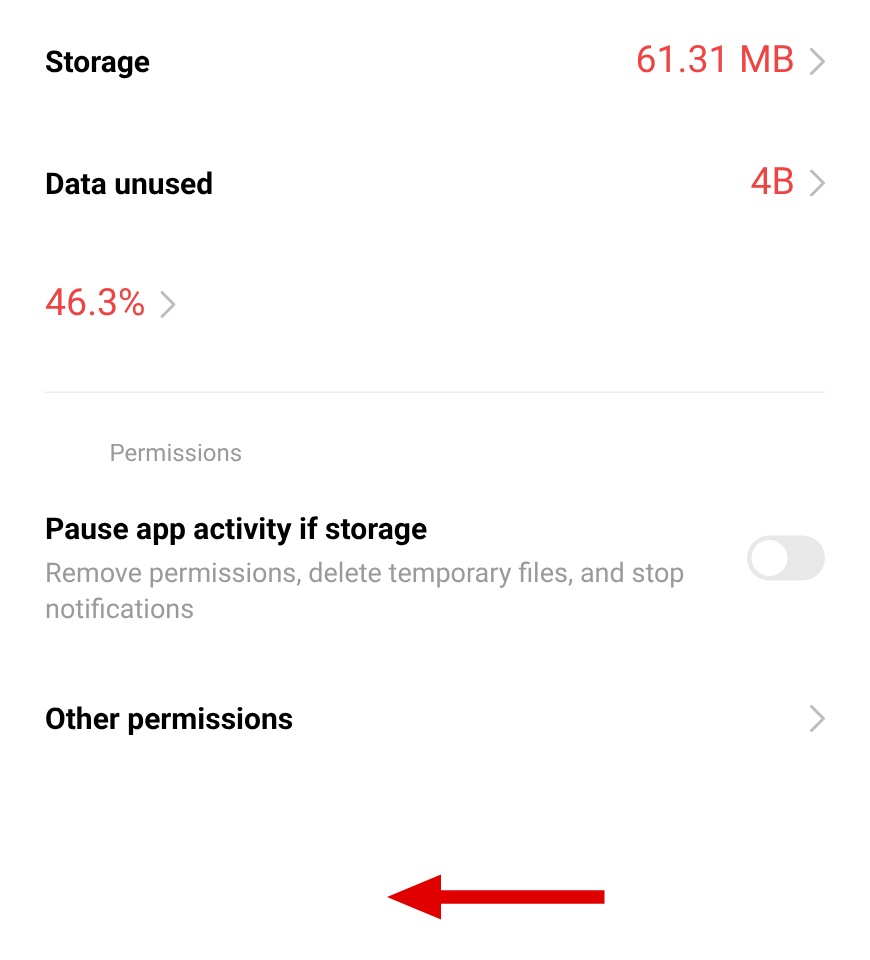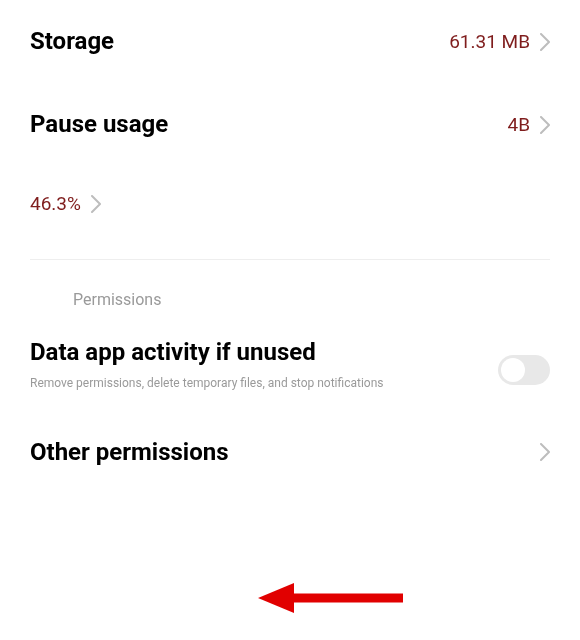--- a/index.html
+++ b/index.html
@@ -22,40 +22,40 @@
       align-items: center;
       justify-content: space-between;
       padding: 26px 0;
       cursor: pointer;
     }
     .list-item-left {
       flex: 1;
       min-width: 0;
     }
     .item-title {
-      font-size: 24px;
+      font-size: 20px;
       font-weight: 700;
       color: #000000;
       line-height: 1.3;
     }
     .item-subtitle {
-      font-size: 12px;
+      font-size: 18px;
       color: #9a9a9a;
       line-height: 1.35;
       margin-top: 6px;
     }
     .list-item-right {
       display: flex;
       align-items: center;
       gap: 10px;
       flex-shrink: 0;
     }
     .item-value {
-      font-size: 19px;
-      color: #7f1d1d;
+      font-size: 25px;
+      color: #ef4444;
     }
     .chevron {
       display: inline-flex;
       align-items: center;
       justify-content: center;
     }
     .chevron svg {
       width: 10px;
       height: 18px;
     }
@@ -123,21 +123,21 @@
       <span class="chevron">
         <svg viewBox="0 0 10 18" fill="none">
               <path d="M1 1 L9 9 L1 17" stroke="#bdbdbd" stroke-width="2" stroke-linecap="round" stroke-linejoin="round"></path>
             </svg>
       </span>
     </div>
   </div>
 
   <div class="list-item">
     <div class="list-item-left">
-      <div class="item-title">Pause usage</div>
+      <div class="item-title">Data unused</div>
     </div>
     <div class="list-item-right">
       <span class="item-value">4B</span>
       <span class="chevron">
         <svg viewBox="0 0 10 18" fill="none">
               <path d="M1 1 L9 9 L1 17" stroke="#bdbdbd" stroke-width="2" stroke-linecap="round" stroke-linejoin="round"></path>
             </svg>
       </span>
     </div>
   </div>
@@ -152,21 +152,21 @@
       </span>
     </div>
   </div>
 
   <div class="divider"></div>
 
   <div class="section-header">Permissions</div>
 
   <div class="list-item item-with-sub">
     <div class="list-item-left">
-      <div class="item-title">Data app activity if unused</div>
+      <div class="item-title">Pause app activity if storage</div>
       <div class="item-subtitle">Remove permissions, delete temporary files, and stop notifications</div>
     </div>
     <div class="list-item-right">
       <div class="toggle">
         <div class="toggle-knob"></div>
       </div>
     </div>
   </div>
 
 

